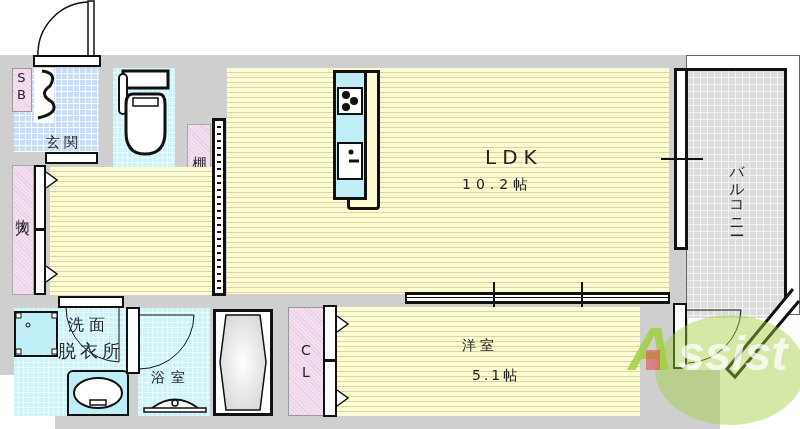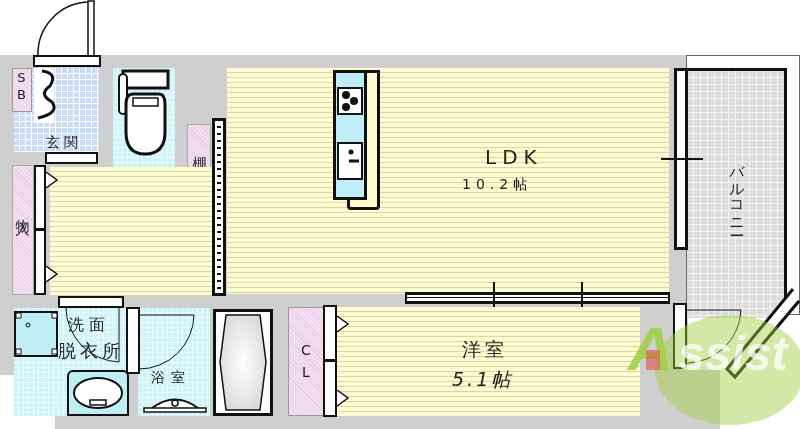--- a/index.html
+++ b/index.html
@@ -115,22 +115,22 @@
 <div class="abs tile-gray" style="left:687px;top:68px;width:100px;height:250px;border-right:3px solid #111;border-top:3px solid #111;"></div>
 <div class="label vtext" style="left:727px;top:155px;font-size:15px;letter-spacing:1px;">バルコニー</div>
 <div class="abs sliding" style="left:674px;top:68px;width:14px;height:182px;border-width:3px;"></div>
 <div class="abs" style="left:661px;top:158px;width:42px;height:2px;background:#111;"></div>
 
 <div class="abs" style="left:405px;top:292px;width:265px;height:12px;background:#fff;border:2px solid #111;border-top-width:3px;border-bottom-width:3px;background-image:linear-gradient(to bottom, transparent 2px, #111 2px, #111 3px, transparent 3px);"></div>
 <div class="abs" style="left:493px;top:282px;width:2px;height:34px;background:#111;"></div>
 <div class="abs" style="left:581px;top:282px;width:2px;height:34px;background:#111;"></div>
 
 <div class="abs floor-yellow" style="left:335px;top:307px;width:305px;height:109px;"></div>
-<div class="label" style="left:462px;top:337px;font-size:19px;letter-spacing:4px;">洋室</div>
-<div class="label" style="left:452px;top:367px;font-size:19px;letter-spacing:3px;font-style:italic;">5.1帖</div>
+<div class="label" style="left:462px;top:337px;font-size:14px;letter-spacing:4px;">洋室</div>
+<div class="label" style="left:472px;top:367px;font-size:14px;letter-spacing:3px;">5.1帖</div>
 
 <div class="abs closet" style="left:288px;top:307px;width:36px;height:109px;border:1px solid #999;"></div>
 <div class="label vtext" style="left:298px;top:342px;font-size:14px;letter-spacing:6px;">CL</div>
 <div class="abs sliding" style="left:323px;top:305px;width:14px;height:56px;border-width:2.5px;"></div>
 <div class="abs sliding" style="left:323px;top:360px;width:14px;height:57px;border-width:2.5px;"></div>
 <svg class="abs" style="left:336px;top:314px;" width="16" height="20">
     <path d="M1 2 L12 10 L1 18" fill="#fff" stroke="#111" stroke-width="1.5"></path>
   </svg>
 <svg class="abs" style="left:336px;top:388px;" width="16" height="20">
     <path d="M1 2 L12 10 L1 18" fill="#fff" stroke="#111" stroke-width="1.5"></path>

